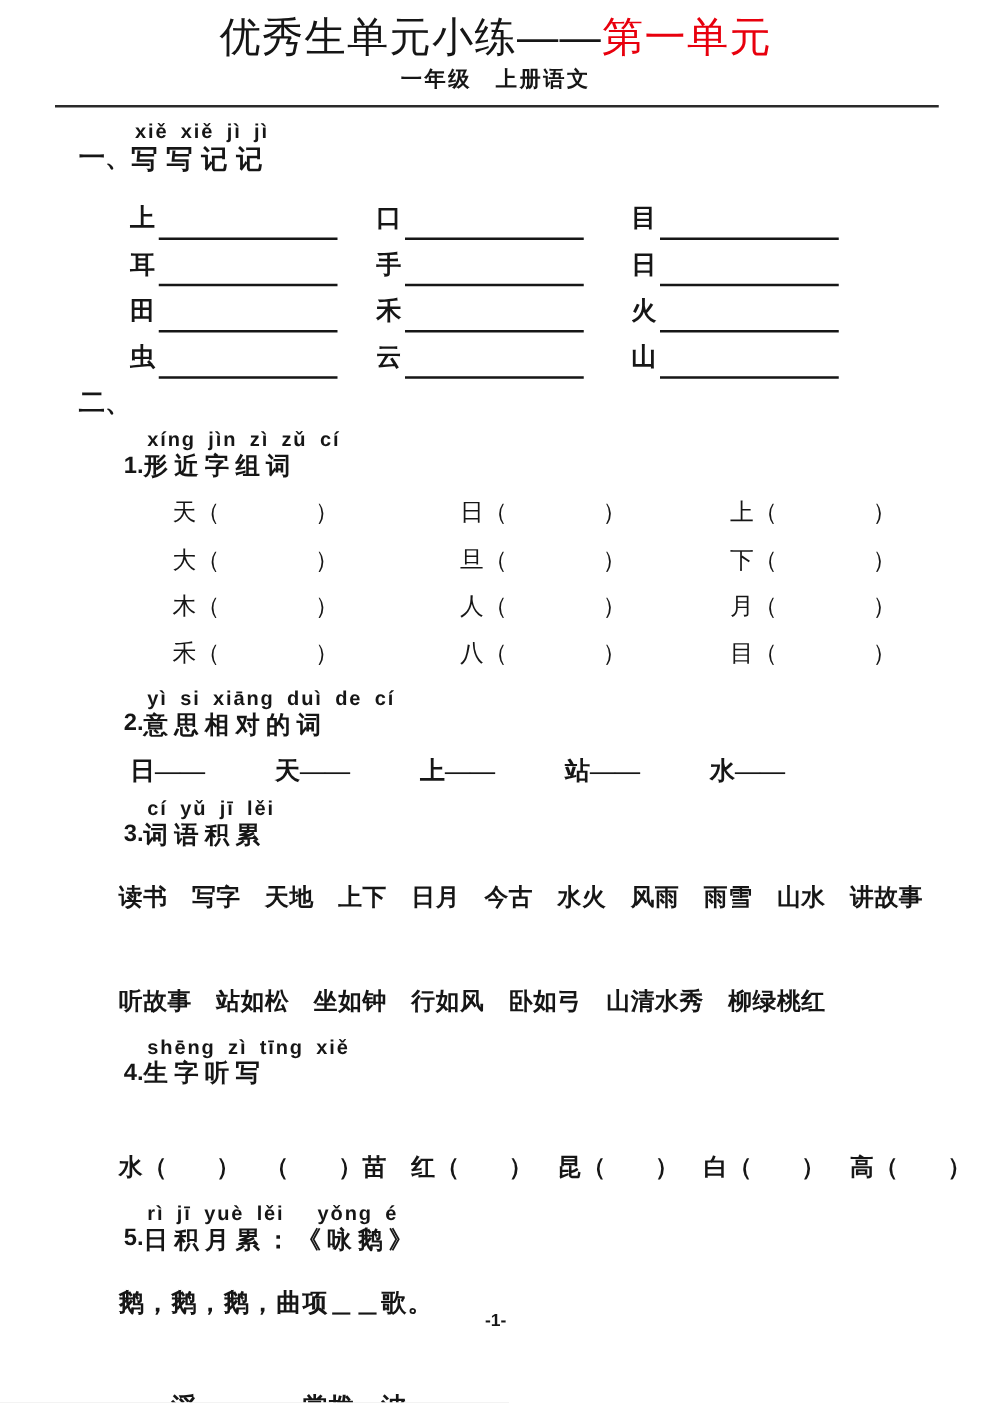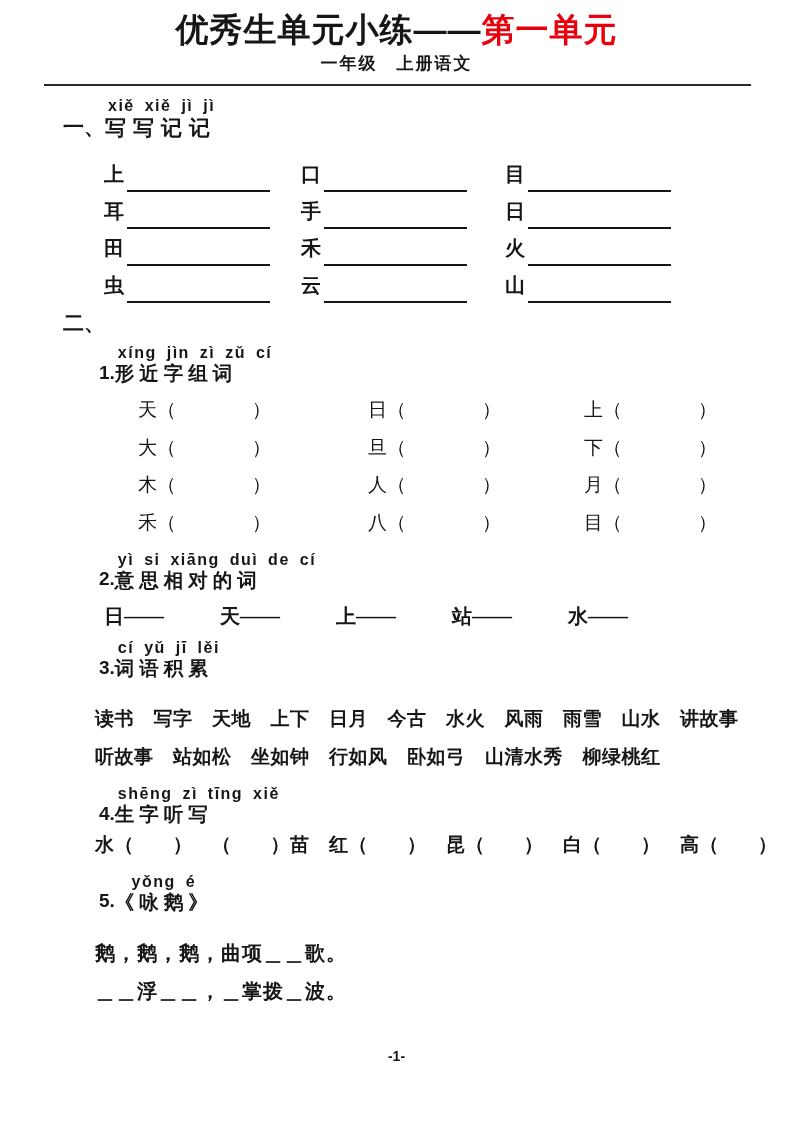--- a/index.html
+++ b/index.html
@@ -10,21 +10,21 @@
     background:#ffffff;
     color:#161616;
     font-family:"Liberation Serif", serif;
     overflow:hidden;
   }
   
   .title {
     padding-top:11px;
     text-align:center;
     font-family:"Liberation Sans", sans-serif;
-    font-weight:bold;
+    font-weight:normal;
     font-size:33px;
     line-height:1.15;
     letter-spacing:1px;
   }
   .title .red { color:#e8000d; }
   .subtitle {
     text-align:center;
     font-size:17px;
     font-weight:bold;
     margin-top:3px;
@@ -104,20 +104,21 @@
     white-space:nowrap;
   }
   
   .tline {
     margin-left:95px;
     font-size:19px;
     font-weight:bold;
     line-height:38px;
     white-space:nowrap;
     letter-spacing:0.5px;
+    margin-top:45px;
   }
   .tline-first { margin-top:21px; }
   .poem { font-size:20px; letter-spacing:1px; }
   
   .page-number {
     position:absolute;
     left:0; right:0; bottom:58px;
     text-align:center;
     font-family:"Liberation Sans", sans-serif;
     font-weight:bold;
@@ -290,20 +291,24 @@
       <span class="py">shēng zì tīng xiě</span>
       <span class="hz">生字听写</span>
     </span>
   </div>
 
   <div class="tline">水（　　）　（　　）苗　红（　　）　昆（　　）　白（　　）　高（　　）</div>
 
   <div class="item-header">
     <span class="item-num">5.</span>
     <span class="hp">
+      <span class="py">rì jī yuè lěi</span>
+      <span class="hz">日积月累：</span>
+    </span>
+    <span class="hp">
       <span class="py py-center">yǒng é</span>
       <span class="hz hz-tight">《咏鹅》</span>
     </span>
   </div>
 
   <div class="tline tline-first poem">鹅，鹅，鹅，曲项＿＿歌。</div>
   <div class="tline poem">＿＿浮＿＿，＿掌拨＿波。</div>
 
   <div class="page-number">-1-</div>
 

